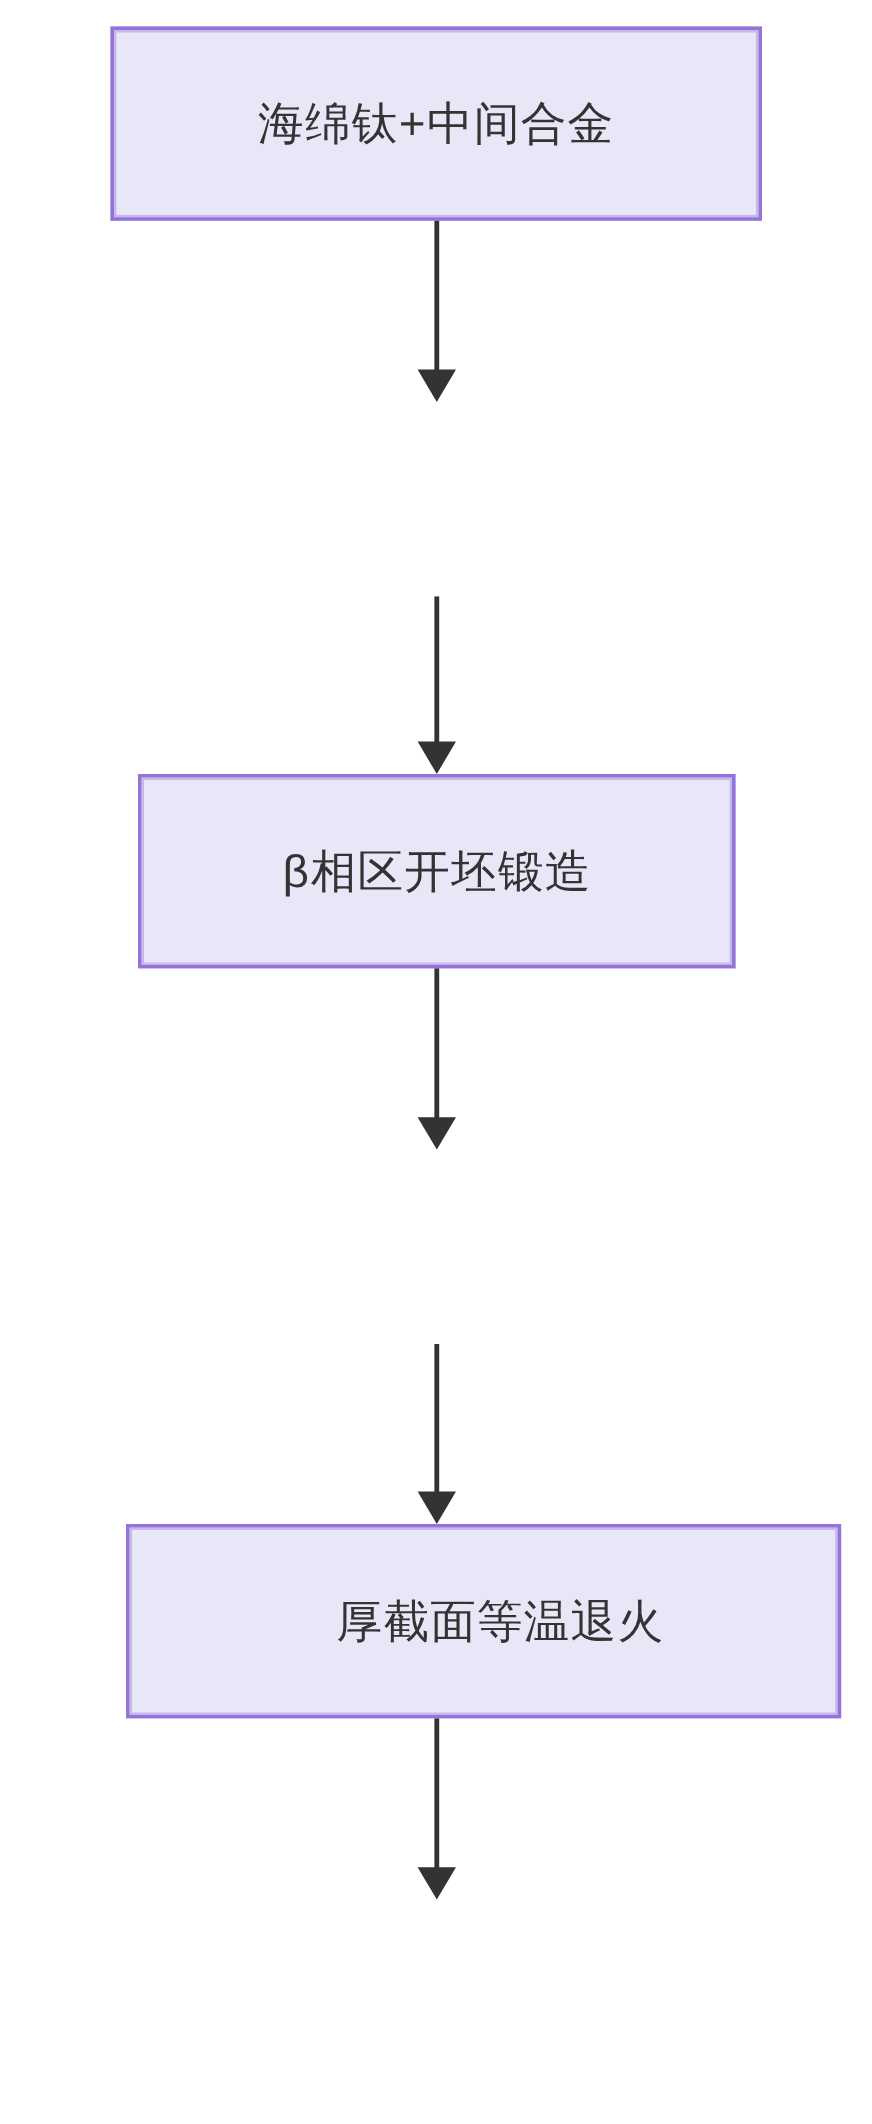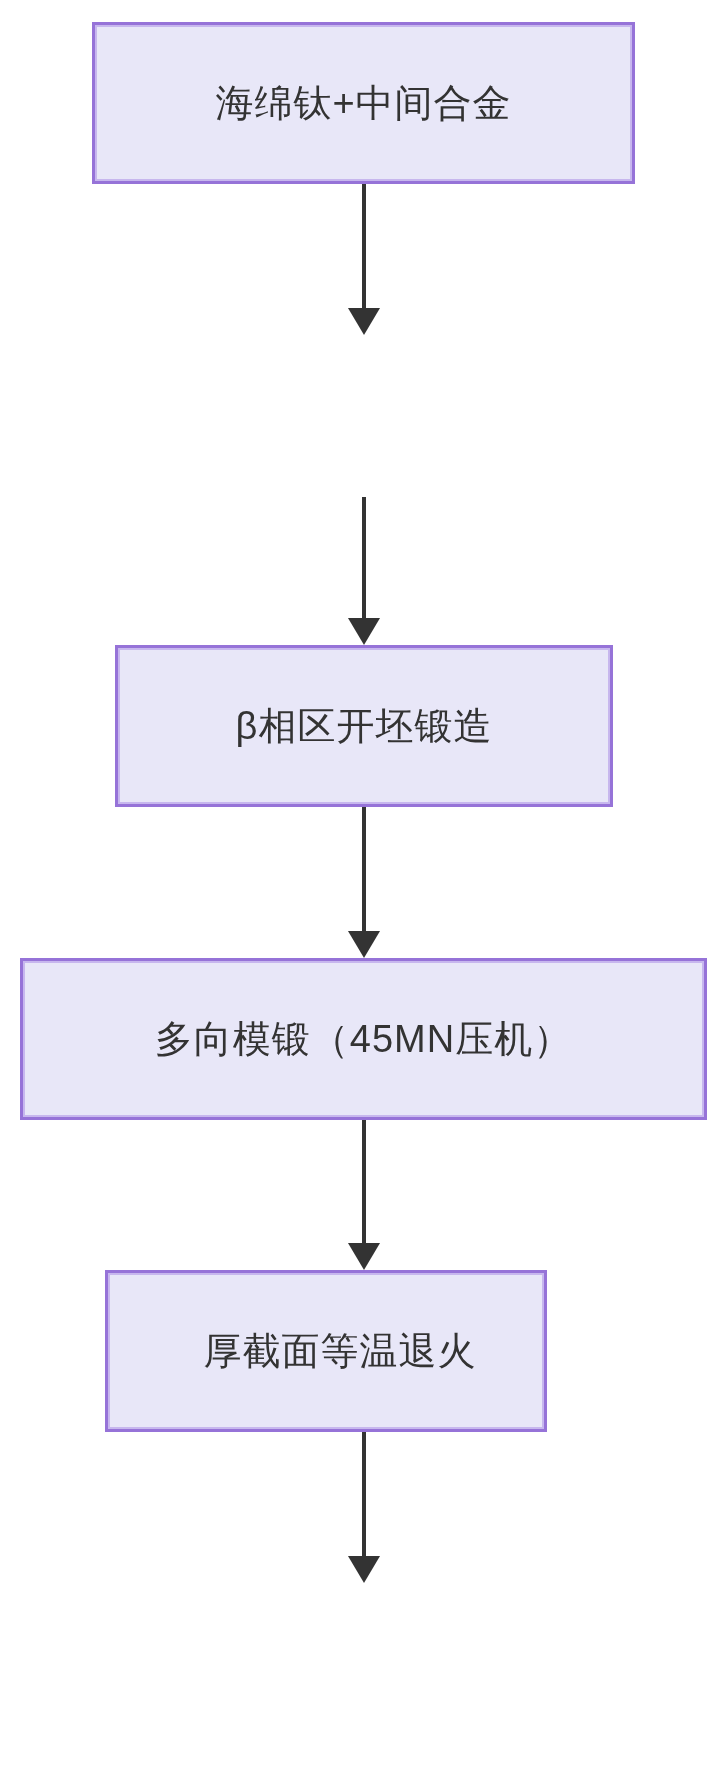--- a/index.html
+++ b/index.html
@@ -9,20 +9,21 @@
   }
   body {
     font-family: "Liberation Sans", "DejaVu Sans", sans-serif;
   }
   .canvas {
     position: relative;
     width: 727px;
     height: 1770px;
     background: var(--page-bg, #ffffff);
     overflow: hidden;
+    font-family: Liberation Mono, monospace;
   }
   .flow-node {
     position: absolute;
     box-sizing: border-box;
     background: var(--node-fill, #e8e7f8);
     border: 3px solid var(--node-border, #9673d8);
     box-shadow: inset 0 0 0 2px var(--node-border-inner, #c7b7ee);
     display: flex;
     align-items: center;
     justify-content: center;
@@ -33,21 +34,21 @@
     font-size: 38px;
     letter-spacing: 1px;
     white-space: nowrap;
     text-align: center;
   }
   
   .n1 { left: 92px;  top: 22px;   width: 543px; }
   .n2 { left: 138px; top: 335px;  width: 452px; }
   .n3 { left: 115px; top: 645px;  width: 498px; }
   .n4 { left: 20px;  top: 958px;  width: 687px; }
-  .n5 { left: 105px; top: 1270px; width: 442px; padding-left: 28px; }
+  .n5 { left: 105px; top: 1270px; width: 596px; padding-left: 28px; }
   .n6 { left: 92px;  top: 1583px; width: 543px; }
 
   .flow-arrow {
     position: absolute;
     width: 34px;
     margin-left: -17px; 
     left: 364px;
   }
   .arrow-shaft {
     position: absolute;
@@ -98,23 +99,20 @@
 
   <div class="flow-node n3">
     <span class="node-label">β相区开坯锻造</span>
   </div>
 
   <div class="flow-arrow a3">
     <div class="arrow-shaft"></div>
     <div class="arrow-head"></div>
   </div>
 
-  <div class="flow-node n4">
-    <span class="node-label">多向模锻（45MN压机）</span>
-  </div>
 
   <div class="flow-arrow a4">
     <div class="arrow-shaft"></div>
     <div class="arrow-head"></div>
   </div>
 
   <div class="flow-node n5">
     <span class="node-label">厚截面等温退火</span>
   </div>
 

